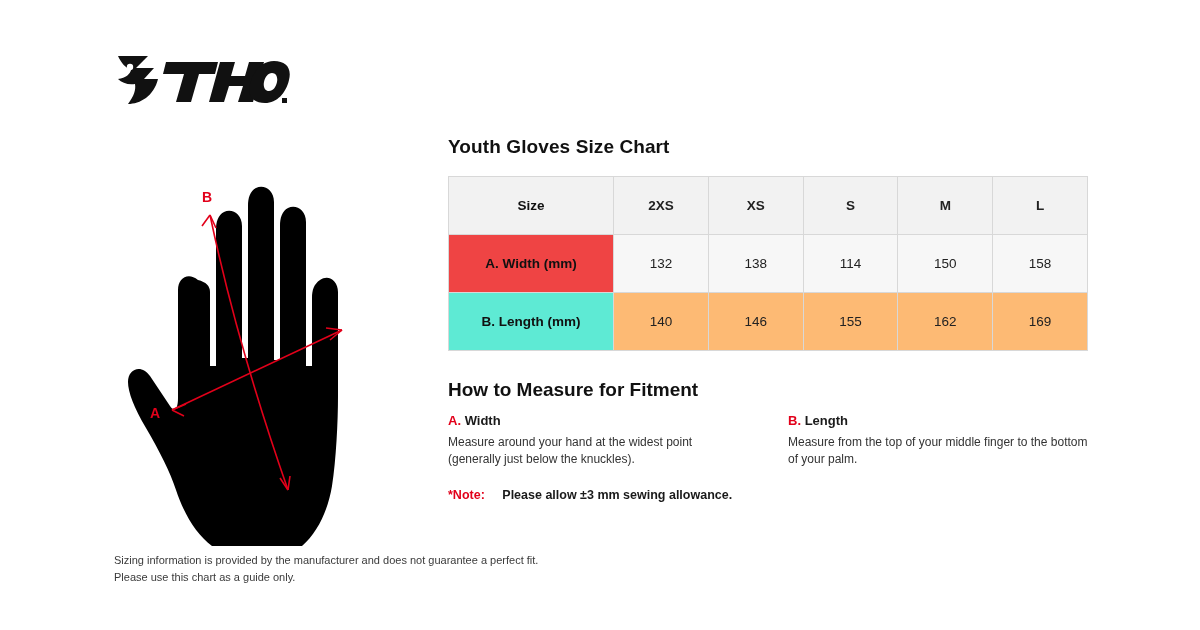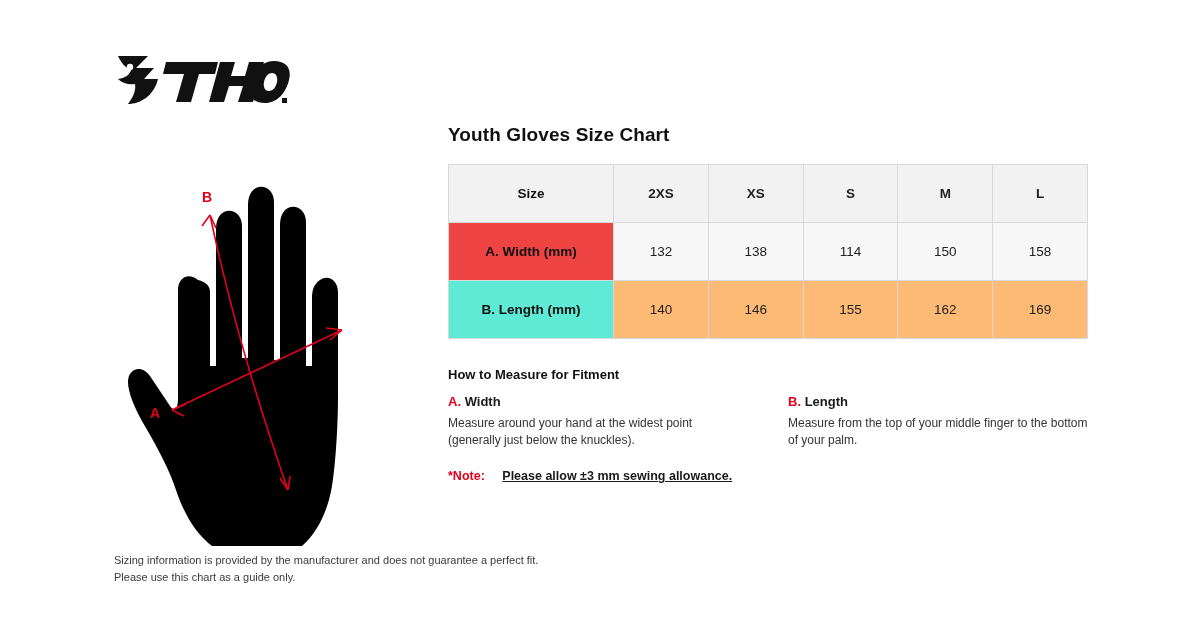--- a/index.html
+++ b/index.html
@@ -38,21 +38,21 @@
     top: 160px;
     width: 300px;
     height: 390px;
   }
   .glove-figure svg { display: block; }
 
   
   .content {
     position: absolute;
     left: 448px;
-    top: 124px;
+    top: 136px;
     width: 640px;
   }
 
   h1.title {
     font-size: 19px;
     font-weight: bold;
     margin: 0 0 18px 0;
     letter-spacing: 0.1px;
     color: #111111;
   }
@@ -94,21 +94,21 @@
   }
   table.size-table tbody tr.alt td.rowhead {
     background: #ef4444;
   }
   table.size-table tbody tr td.rowhead {
     background: #5eead4;
   }
 
   
   h2.subtitle {
-    font-size: 13px;
+    font-size: 19px;
     font-weight: bold;
     margin: 28px 0 12px 0;
     color: #111111;
   }
   .measure-cols {
     display: flex;
     gap: 40px;
   }
   .measure-col {
     width: 300px;
@@ -133,21 +133,20 @@
     font-size: 12.5px;
   }
   .note .note-label {
     color: #e2001a;
     font-weight: bold;
   }
   .note .note-text {
     font-weight: bold;
     color: #1a1a1a;
     margin-left: 14px;
-    text-decoration: underline;
   }
 
   
   .footer {
     position: absolute;
     left: 114px;
     top: 552px;
     font-size: 11px;
     line-height: 1.55;
     color: #3a3a3a;

